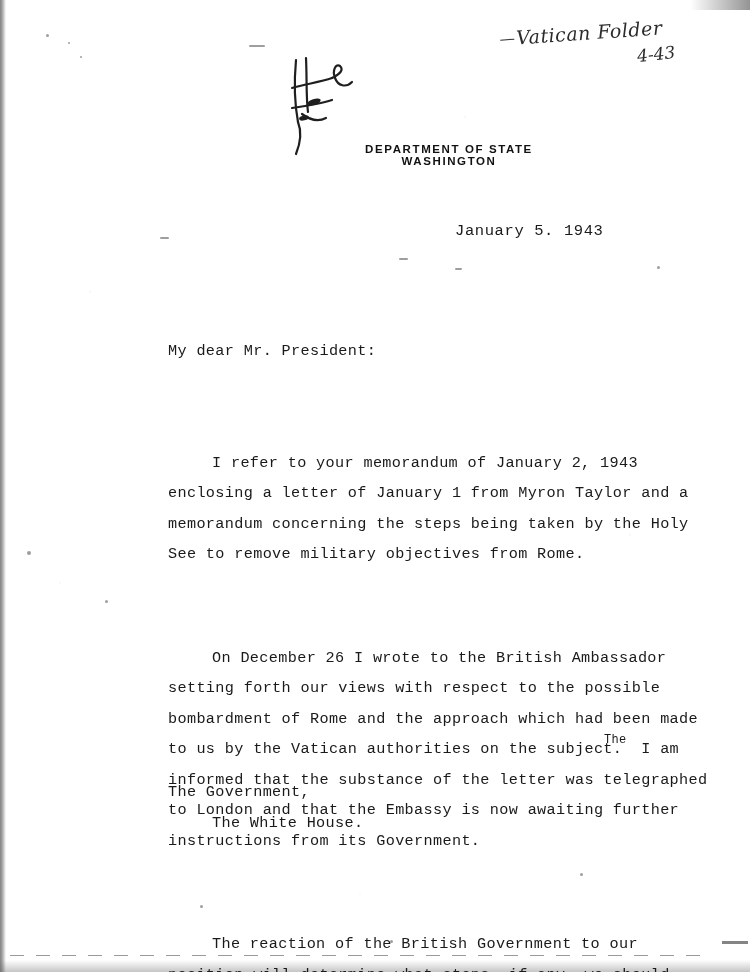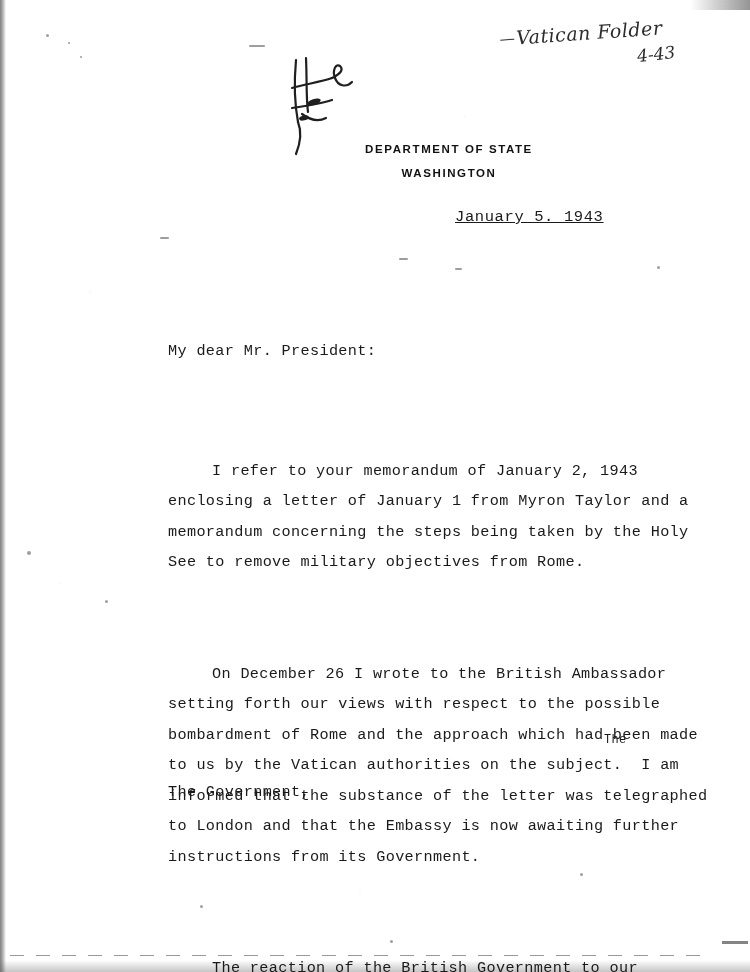--- a/index.html
+++ b/index.html
@@ -109,43 +109,42 @@
     left: 0;
     width: 728px;
     text-align: center;
     font-family: "Liberation Sans", sans-serif;
     font-weight: bold;
     font-size: 11.5px;
     letter-spacing: 1.6px;
     color: #111;
   }
   .letterhead .dept { margin-left: 170px; }
-  .letterhead .city { margin-left: 170px; margin-top: 12px; }
+  .letterhead .city { margin-left: 170px; margin-top: 0; }
 
   .date-line {
     position: absolute;
-    top: 208px;
+    top: 222px;
     left: 455px;
     font-size: 15.5px;
     letter-spacing: .6px;
-    text-decoration: underline;
   }
 
   .body-text {
     position: absolute;
     top: 275px;
     left: 168px;
     width: 540px;
     font-size: 15.2px;
     line-height: 30.5px;
     letter-spacing: .35px;
     white-space: pre-wrap;
   }
   .salutation { margin-bottom: 20px; }
-  .para { margin: 8px 0 12px 0; text-indent: 44px; white-space: pre-wrap; }
+  .para { margin: 0 0 12px 0; text-indent: 44px; white-space: pre-wrap; }
   .closing {
     position: absolute;
     top: 733px;
     left: 604px;
     font-size: 12px;
     letter-spacing: .35px;
   }
   .recipient {
     position: absolute;
     top: 777px;
@@ -200,20 +199,21 @@
     <div class="salutation">My dear Mr. President:</div>
     <p class="para">I refer to your memorandum of January 2, 1943 enclosing a letter of January 1 from Myron Taylor and a memorandum concerning the steps being taken by the Holy See to remove military objectives from Rome.</p>
     <p class="para">On December 26 I wrote to the British Ambassador setting forth our views with respect to the possible bombardment of Rome and the approach which had been made to us by the Vatican authorities on the subject.  I am informed that the substance of the letter was telegraphed to London and that the Embassy is now awaiting further instructions from its Government.</p>
     <p class="para">The reaction of the British Government to our position will determine what steps, if any, we should take next.  I suggest that we wait for it.</p>
   </div>
 
   <div class="closing">The</div>
 
   <div class="recipient">
     <span>The Government,</span><br>
+    <span class="indent">The White House.</span>
   </div>
 
   <div class="speck" style="left:46px;top:34px;width:3px;height:3px;"></div>
   <div class="speck" style="left:68px;top:42px;width:2px;height:2px;"></div>
   <div class="speck" style="left:80px;top:56px;width:2px;height:2px;"></div>
   <div class="speck" style="left:249px;top:45px;width:16px;height:2px;border-radius:1px;"></div>
   <div class="speck" style="left:160px;top:237px;width:9px;height:2px;border-radius:1px;"></div>
   <div class="speck" style="left:399px;top:258px;width:9px;height:2px;border-radius:1px;"></div>
   <div class="speck" style="left:657px;top:266px;width:3px;height:3px;"></div>
   <div class="speck" style="left:455px;top:268px;width:7px;height:2px;border-radius:1px;"></div>

